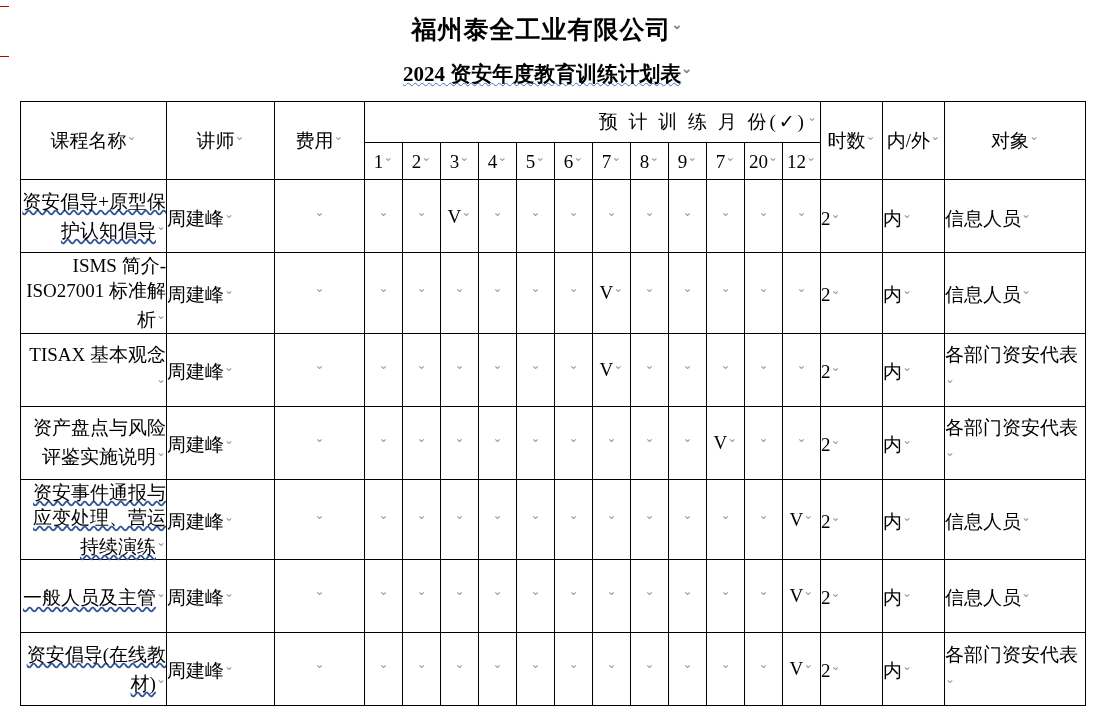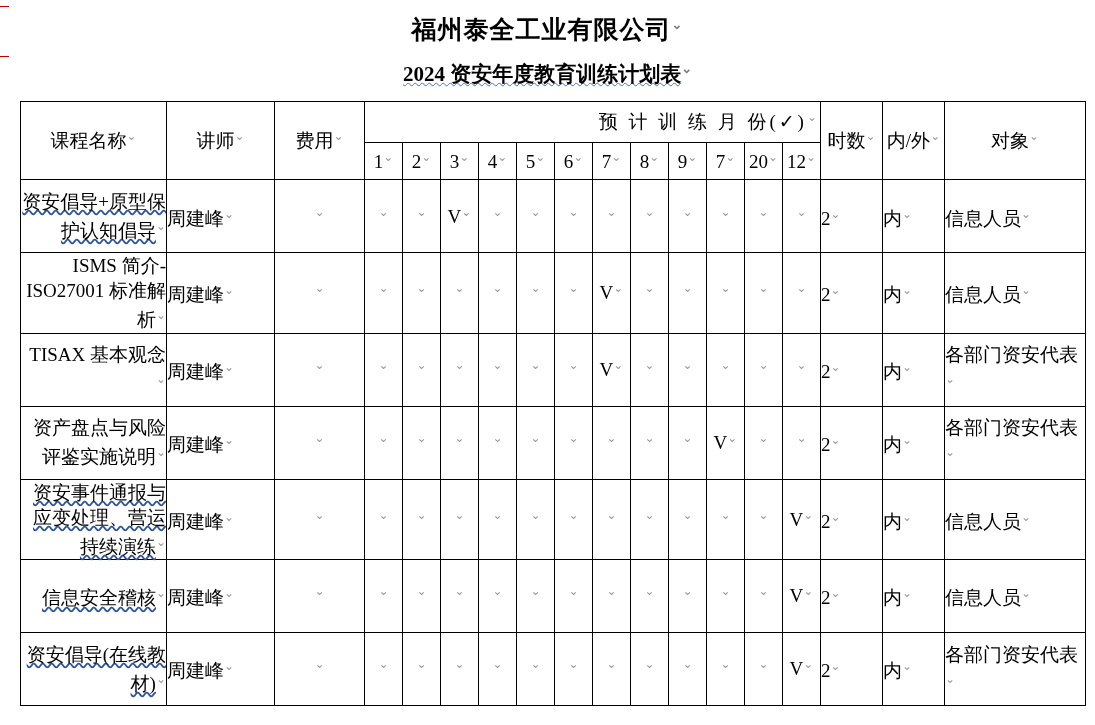--- a/index.html
+++ b/index.html
@@ -282,21 +282,21 @@
           <td class="cell-check"><span class="pilcrow">⌄</span></td>
           <td class="cell-check"><span class="pilcrow">⌄</span></td>
           <td class="cell-check"><span class="pilcrow">⌄</span></td>
           <td class="cell-check"><span class="pilcrow">⌄</span></td>
           <td class="cell-check"><span>V</span><span class="pilcrow">⌄</span></td>
           <td class="cell-center"><span>2</span><span class="pilcrow">⌄</span></td>
           <td class="cell-center"><span>内</span><span class="pilcrow">⌄</span></td>
           <td class="cell-center"><span>信息人员</span><span class="pilcrow">⌄</span></td>
         </tr>
         <tr class="row-body">
-          <td class="cell-course"><span class="wavy-blue">信息安全稽核</span><span class="pilcrow">⌄</span></td>
+          <td class="cell-course"><span class="wavy-blue">一般人员及主管</span><span class="pilcrow">⌄</span></td>
           <td class="cell-center"><span>周建峰</span><span class="pilcrow">⌄</span></td>
           <td class="cell-empty"><span></span><span class="pilcrow">⌄</span></td>
           <td class="cell-check"><span class="pilcrow">⌄</span></td>
           <td class="cell-check"><span class="pilcrow">⌄</span></td>
           <td class="cell-check"><span class="pilcrow">⌄</span></td>
           <td class="cell-check"><span class="pilcrow">⌄</span></td>
           <td class="cell-check"><span class="pilcrow">⌄</span></td>
           <td class="cell-check"><span class="pilcrow">⌄</span></td>
           <td class="cell-check"><span class="pilcrow">⌄</span></td>
           <td class="cell-check"><span class="pilcrow">⌄</span></td>

